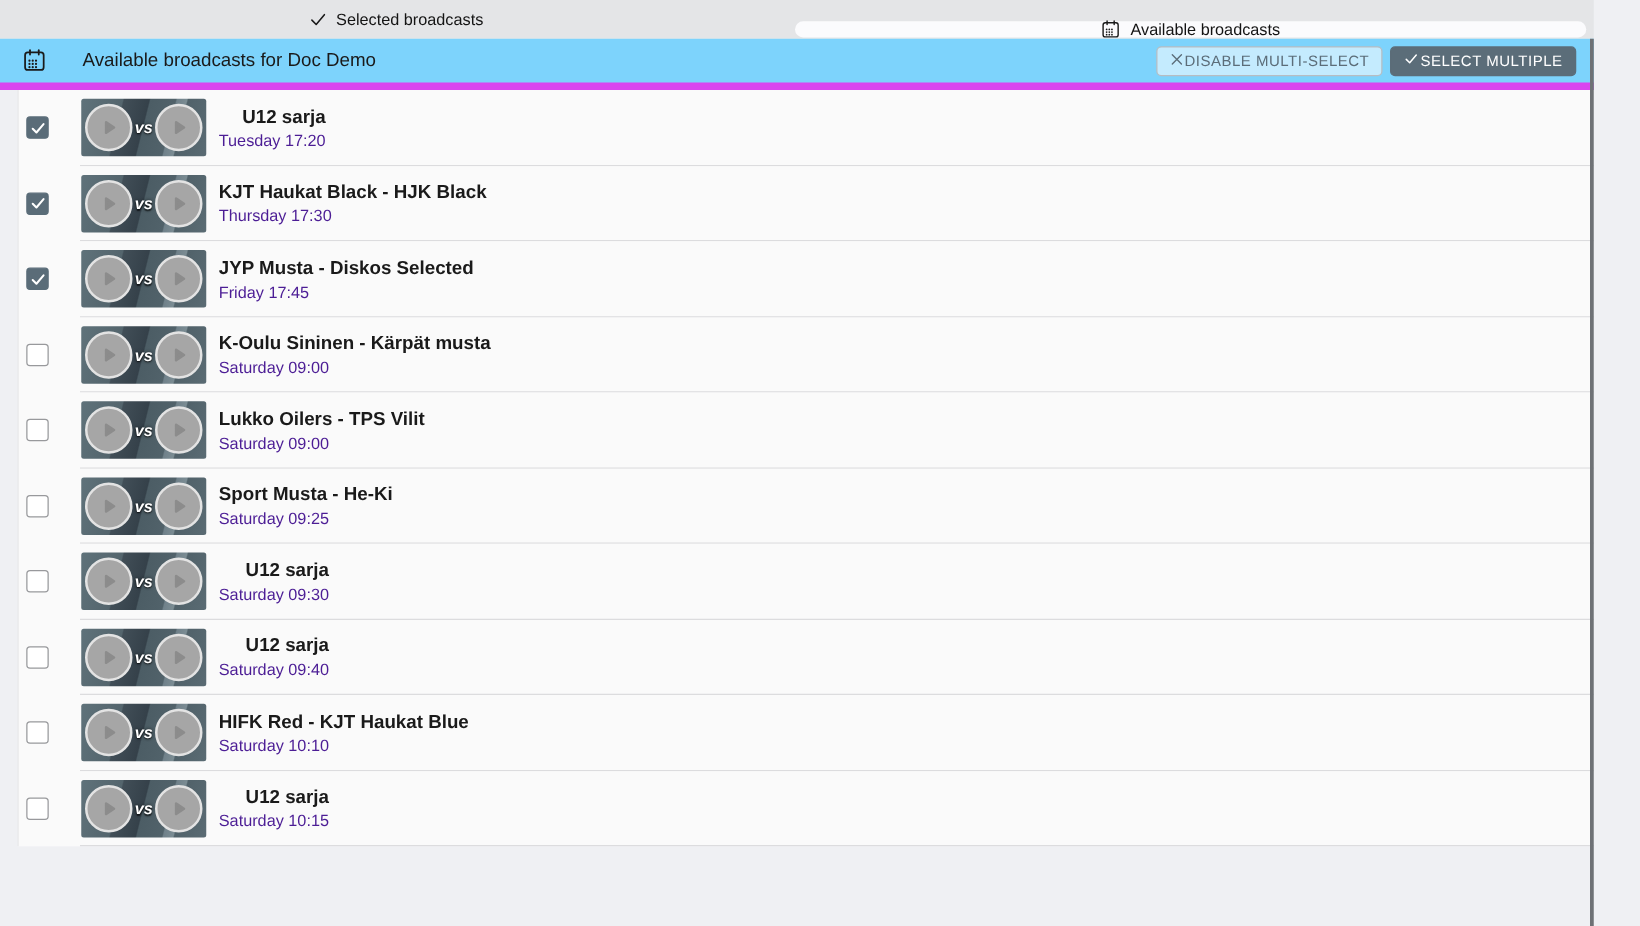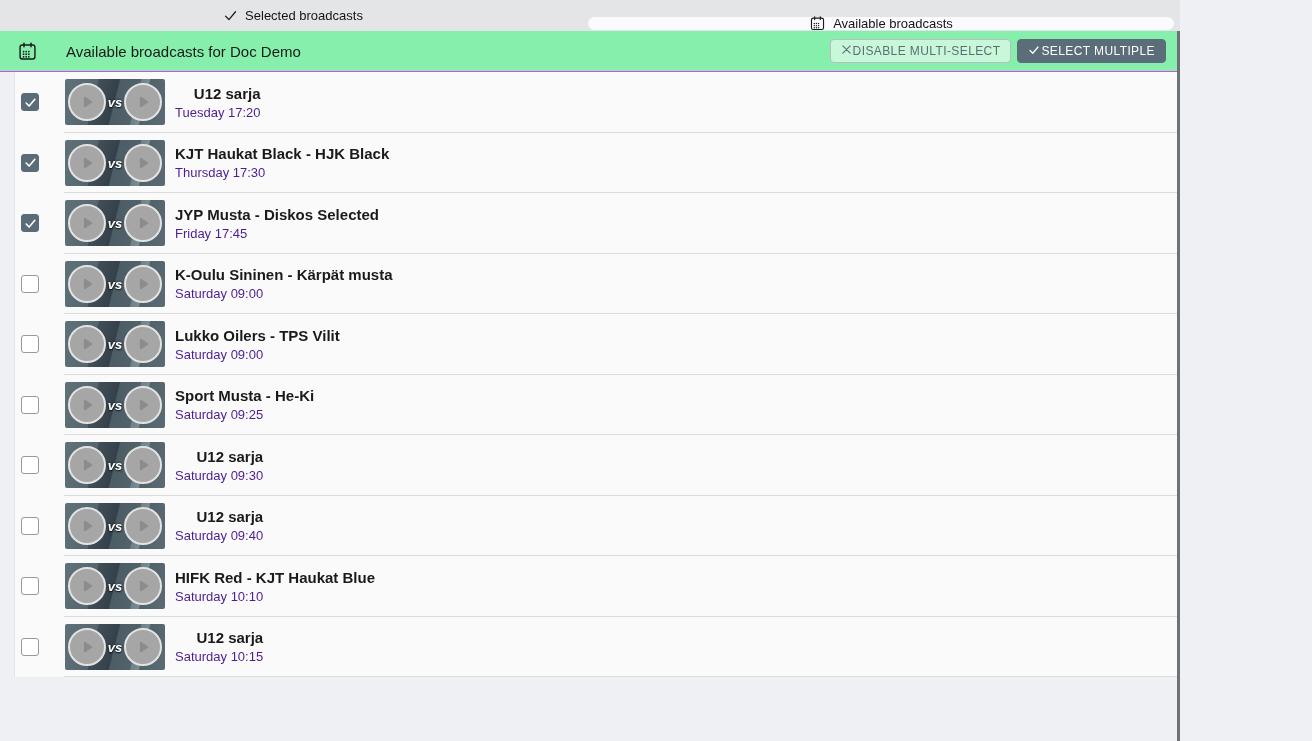--- a/index.html
+++ b/index.html
@@ -1,29 +1,29 @@
 <!DOCTYPE html>
 <html><head>
 <meta charset="utf-8">
 <style>
   * { margin:0; padding:0; box-sizing:border-box; }
   html,body { width:1312px; height:741px; overflow:hidden; background:#eff0f3;
     font-family:"Liberation Sans","DejaVu Sans",sans-serif; }
-  .app { position:relative; width:1180px; height:741px; background:#eff0f3; }
+  .app { position:relative; width:1275px; height:741px; background:#eff0f3; }
 
   
   .tabbar { display:flex; height:31px; background:#e4e5e7; }
   .tab { flex:1 1 50%; display:flex; align-items:center; justify-content:center;
     gap:7px; font-size:13px; color:#141414; cursor:pointer; }
   .tab.active { background:#fbfbfd; border-radius:8px; margin:17px 6px 1px 2px; }
   .tab .ticon { display:flex; align-items:center; }
 
   
-  .header { position:relative; height:41px; background:#86efac;
-    border-bottom:1px solid #d946ef; display:flex; align-items:center; }
+  .header { position:relative; height:41px; background:#7dd3fc;
+    border-bottom:6px solid #d946ef; display:flex; align-items:center; }
   .header .cal { margin-left:17px; display:flex; align-items:center; }
   .header .title { margin-left:28px; font-size:15px; color:#1a1a1a; font-weight:400; }
   .header .actions { position:absolute; right:14px; top:0; bottom:0;
     display:flex; align-items:center; gap:6px; }
   .btn { display:flex; align-items:center; gap:1px; height:24px; padding:0 10px;
     border-radius:4px; font-size:12px; font-weight:500; letter-spacing:.4px;
     cursor:pointer; white-space:nowrap; }
   .btn.outline { border:1px solid #b7bdc2; color:#5c6d79; background:rgba(255,255,255,.55); }
   .btn.filled { background:#5b6d79; color:#ffffff; border:1px solid #5b6d79; }
 

